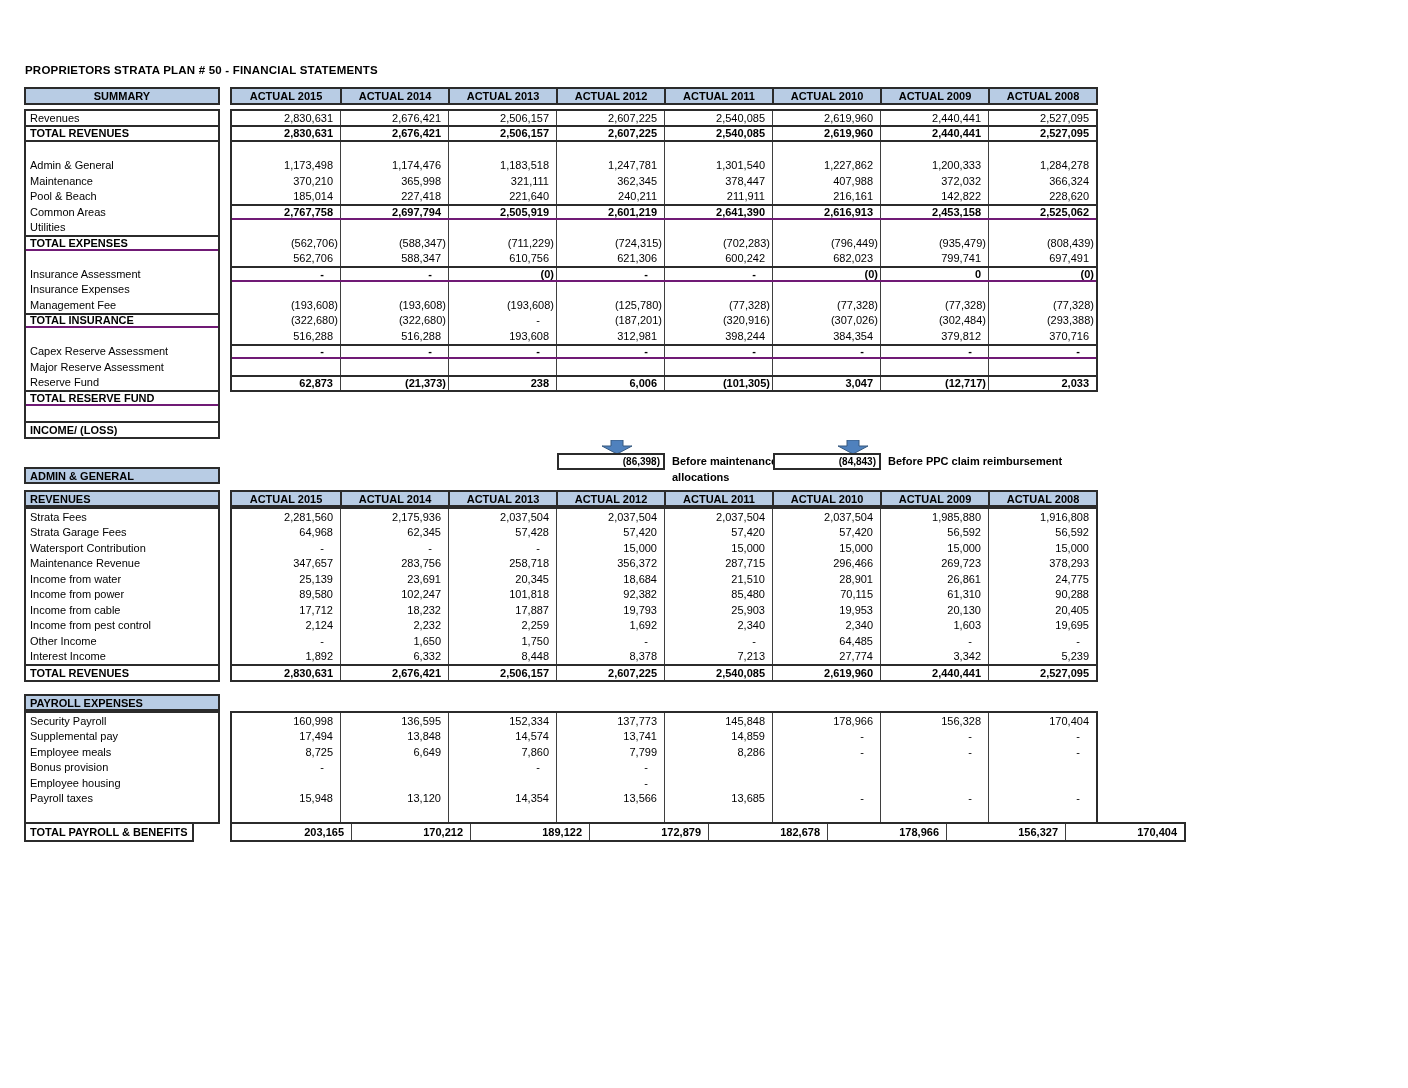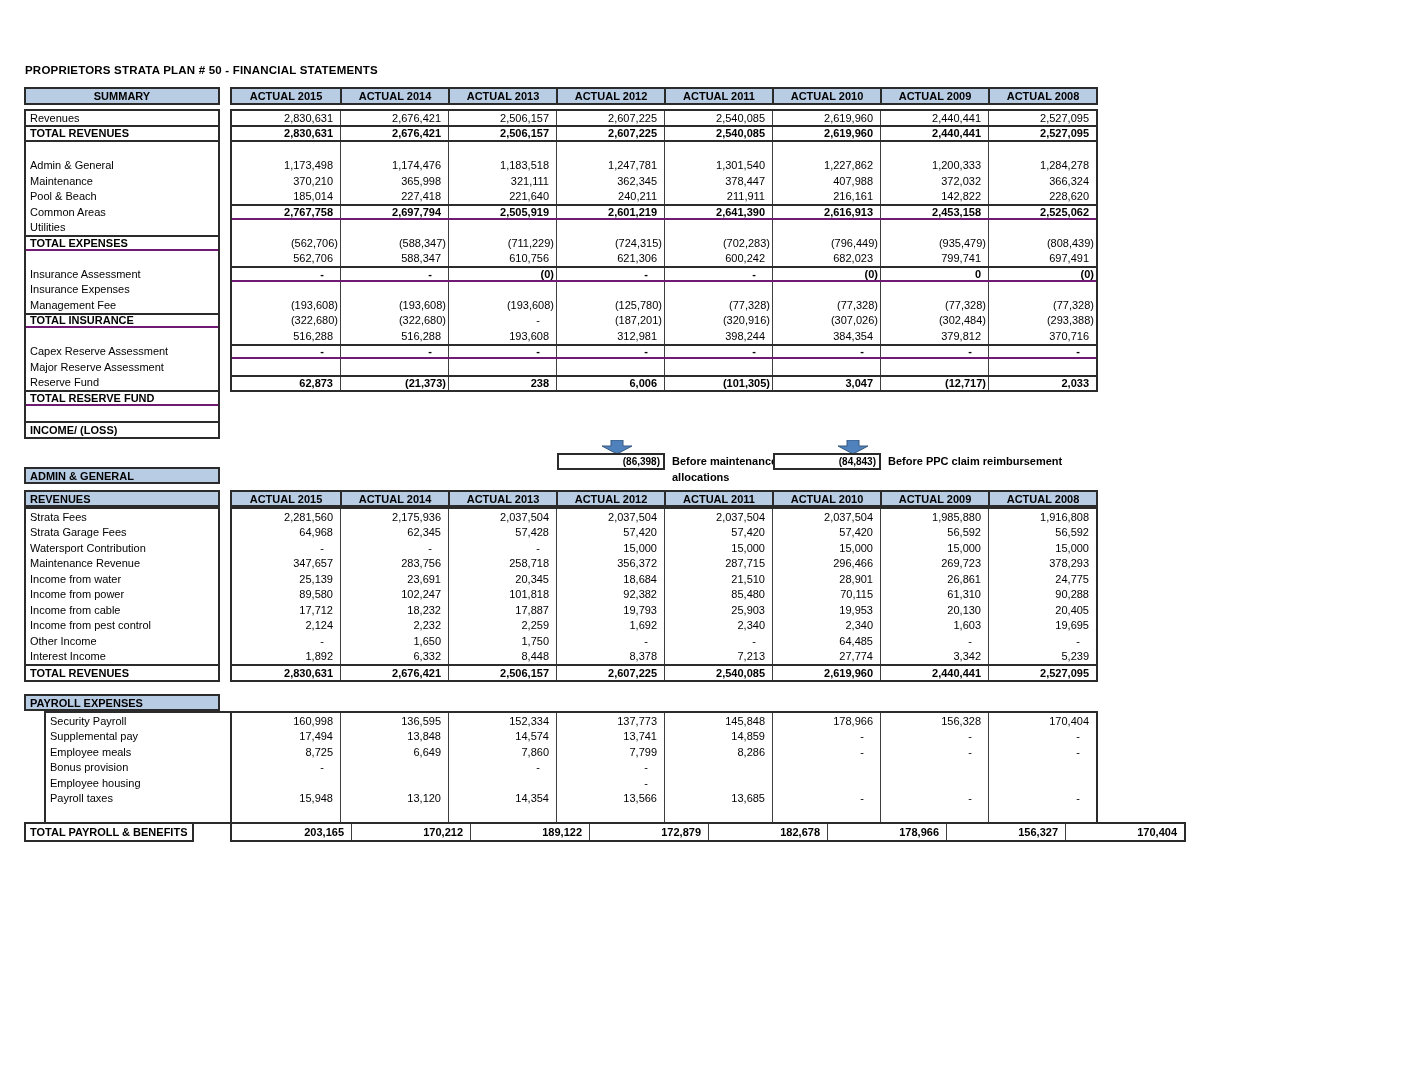--- a/index.html
+++ b/index.html
@@ -417,21 +417,21 @@
         <div class="cell">2,607,225</div>
         <div class="cell">2,540,085</div>
         <div class="cell">2,619,960</div>
         <div class="cell">2,440,441</div>
         <div class="cell">2,527,095</div>
       </div>
     </div>
 
   <div class="hdr-box hdr-left" style="left:24px;top:694px;width:196px;height:17px;">PAYROLL EXPENSES</div>
 
-  <div class="tbl-box" style="left:24px;top:711px;width:196px;margin-left:20px;">
+  <div class="tbl-box" style="left:24px;top:711px;width:196px;">
       <div class="lab-cell ">Security Payroll</div>
       <div class="lab-cell ">Supplemental pay</div>
       <div class="lab-cell ">Employee meals</div>
       <div class="lab-cell ">Bonus provision</div>
       <div class="lab-cell ">Employee housing</div>
       <div class="lab-cell ">Payroll taxes</div>
       <div class="lab-cell "></div>
     </div>
   <div class="tbl-box" style="left:230px;top:711px;width:868px;">
       <div class="grid-row ">

